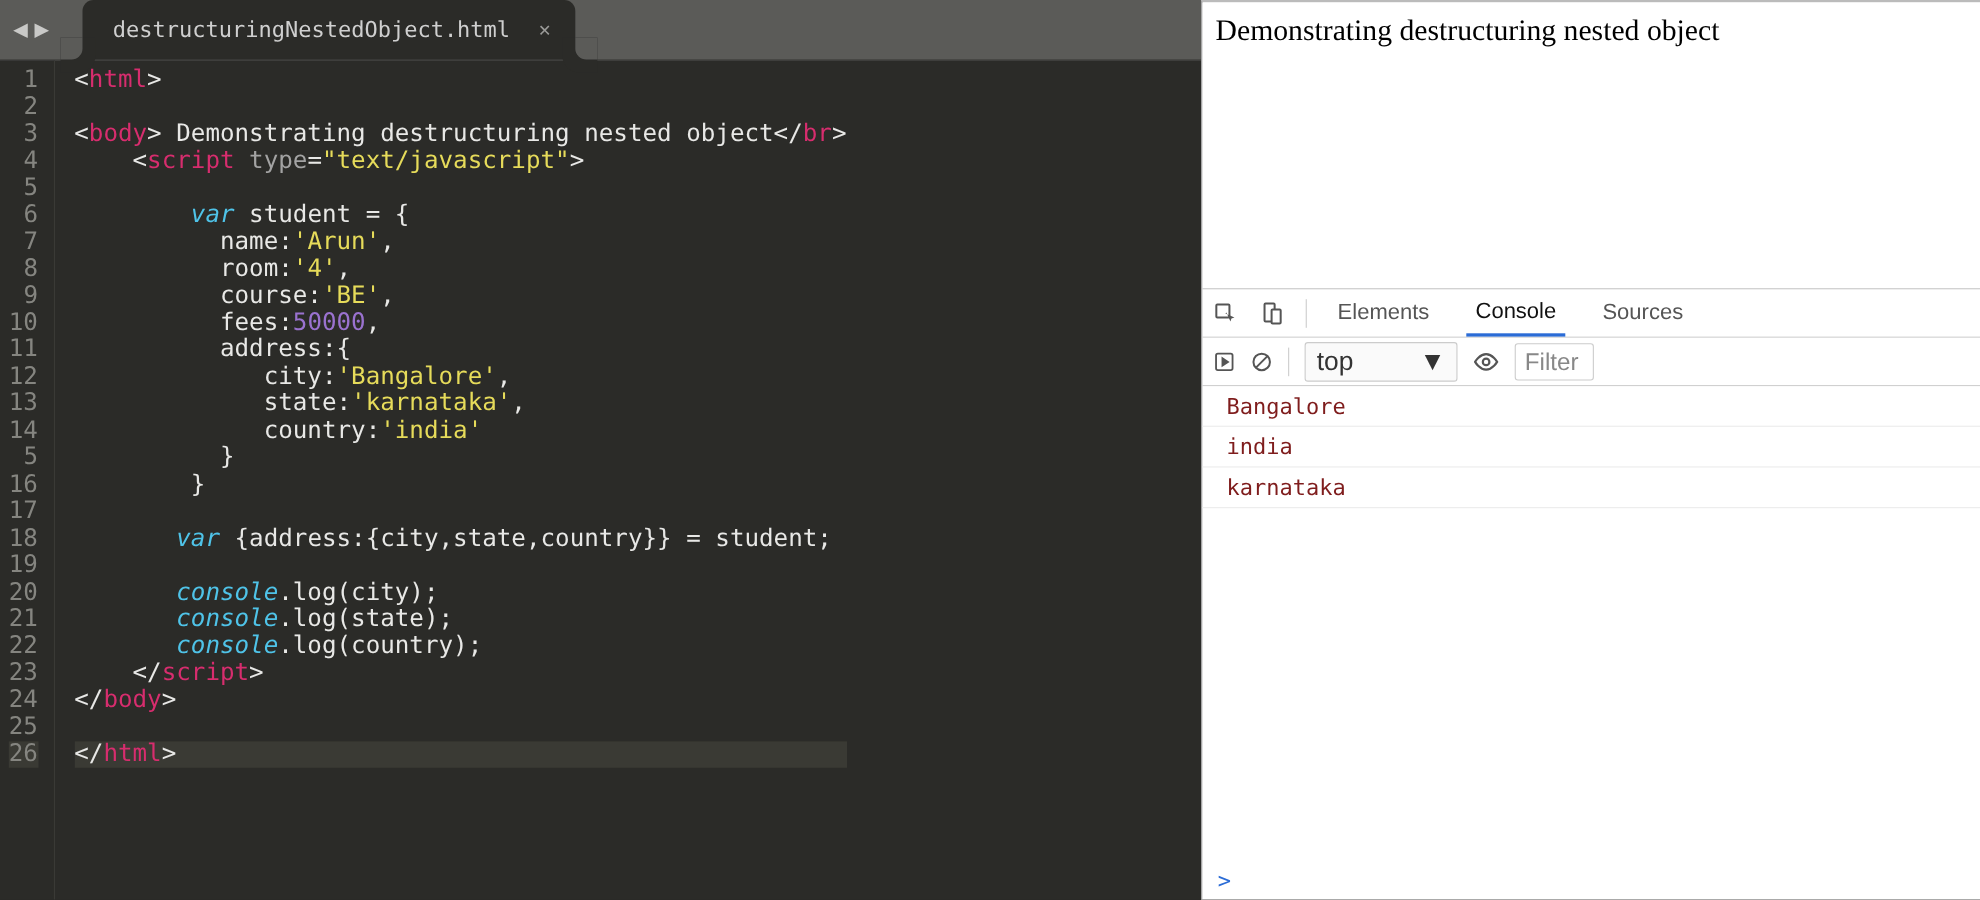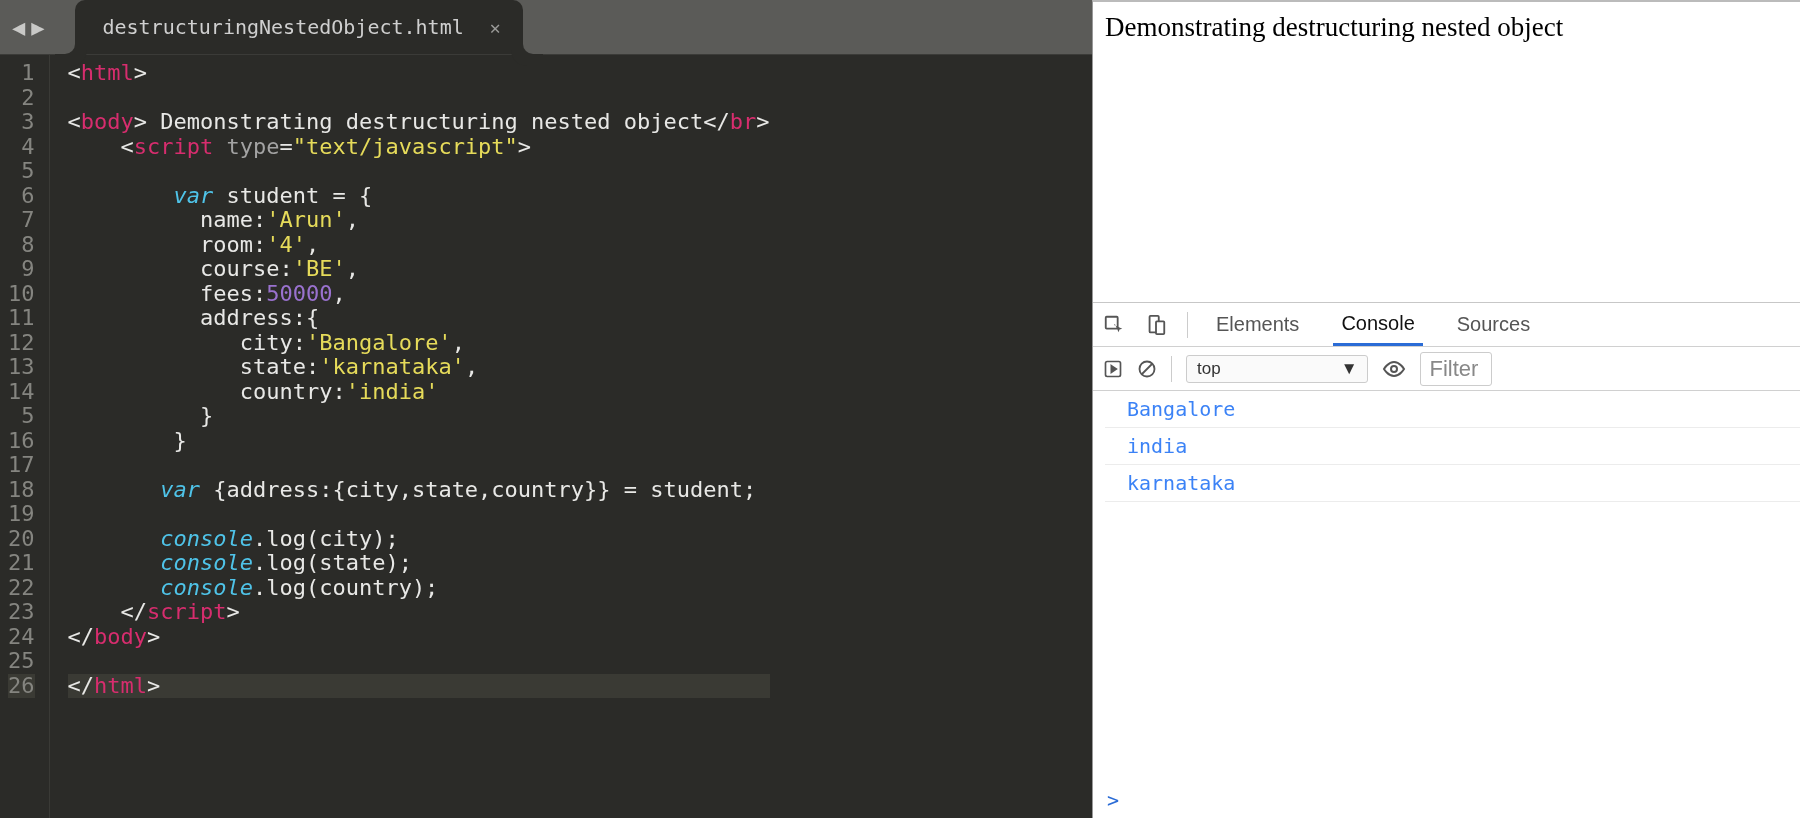--- a/index.html
+++ b/index.html
@@ -109,21 +109,20 @@
     height: 260px;
     font-size: 27px;
     color:#000;
   }
   .devtools {
     flex:1;
     border-top:1px solid #c7c7c7;
     font-family: -apple-system, "Helvetica Neue", Arial, sans-serif;
     display:flex;
     flex-direction:column;
-    margin-top:40px;
   }
   .dt-tabs {
     display:flex;
     align-items:center;
     height:44px;
     border-bottom:1px solid #d0d0d0;
     padding: 0 10px;
     gap: 20px;
     font-size:20px;
     color:#555;
@@ -136,34 +135,33 @@
     align-items:center;
     height:44px;
     border-bottom:1px solid #d0d0d0;
     padding: 0 10px;
     gap: 14px;
     font-size:18px;
     color:#555;
   }
   .dt-toolbar .sep { width:1px; height:26px; background:#ccc; }
   .dt-select {
-    display:flex; align-items:center; gap:120px;
+    display:flex; align-items:center; gap:60px;
     border:1px solid #ccc; padding:3px 10px; border-radius:3px;
-    font-size:17px; color:#333; background:#fafafa;
+    font-size:24px; color:#333; background:#fafafa;
   }
   .dt-filter {
     border:1px solid #ccc; padding:3px 8px; border-radius:3px;
     font-size:22px; color:#888; background:#fff; min-width:72px;
   }
   .console-out {
     flex:1;
     font-family: "Menlo","Consolas",monospace;
     font-size:20px;
-    color:#3b82f6;
-    padding-left:12px;
+    color:#7f1d1d;
   }
   .console-out .row {
     padding: 6px 22px;
     border-bottom:1px solid #ececec;
   }
   .console-prompt {
     padding: 6px 14px;
     color:#2b6cd6;
     font-size:20px;
     font-family: "Menlo","Consolas",monospace;

